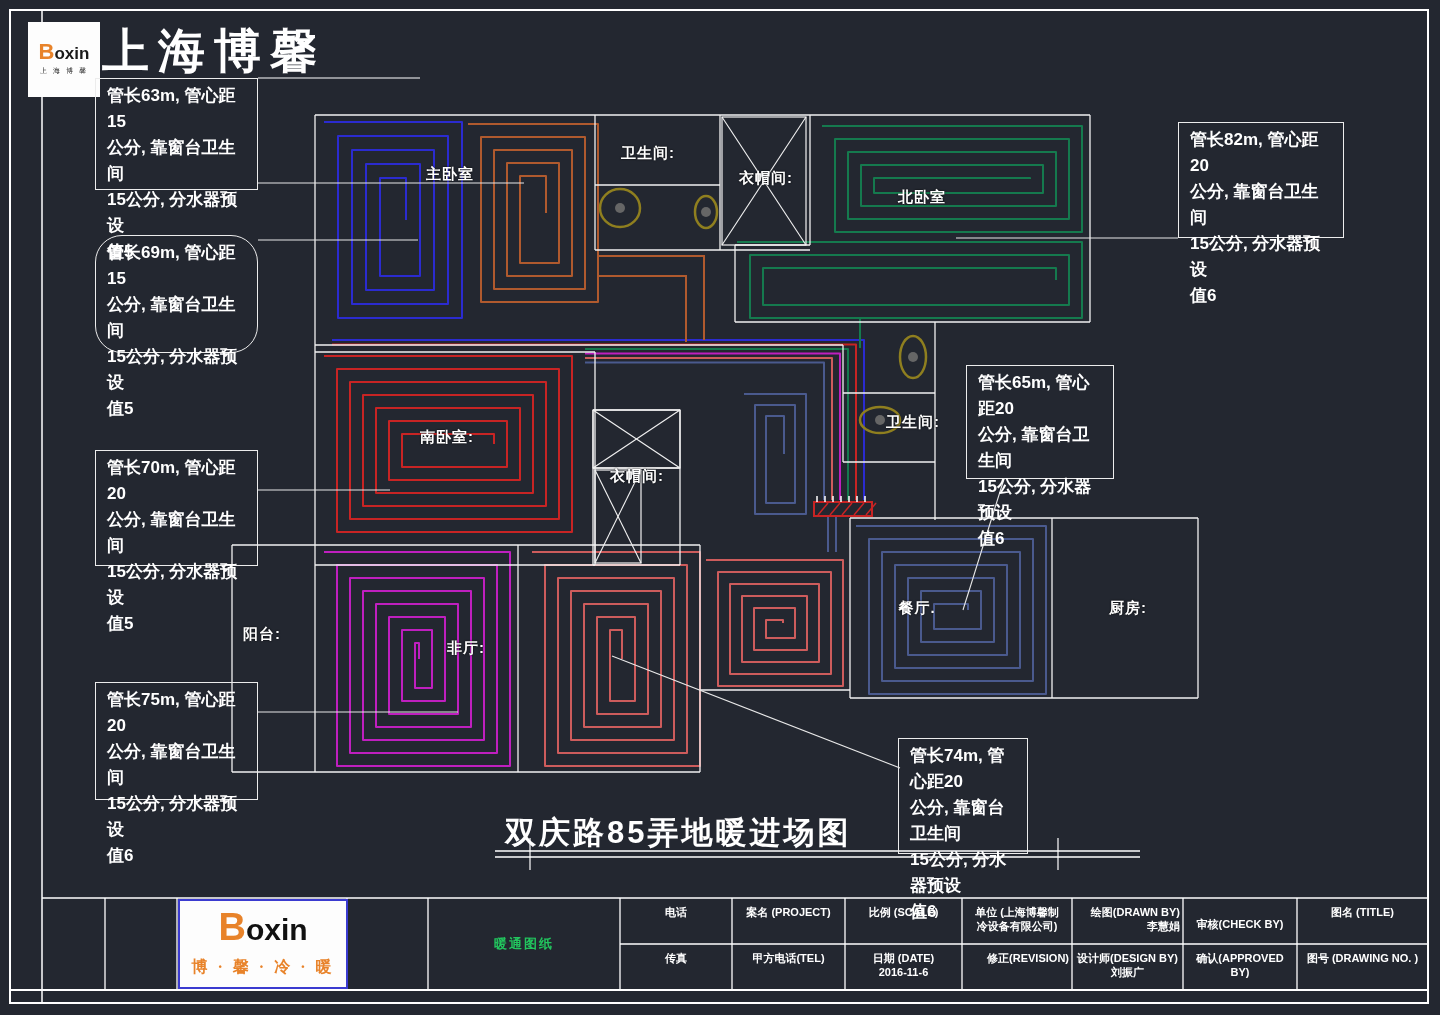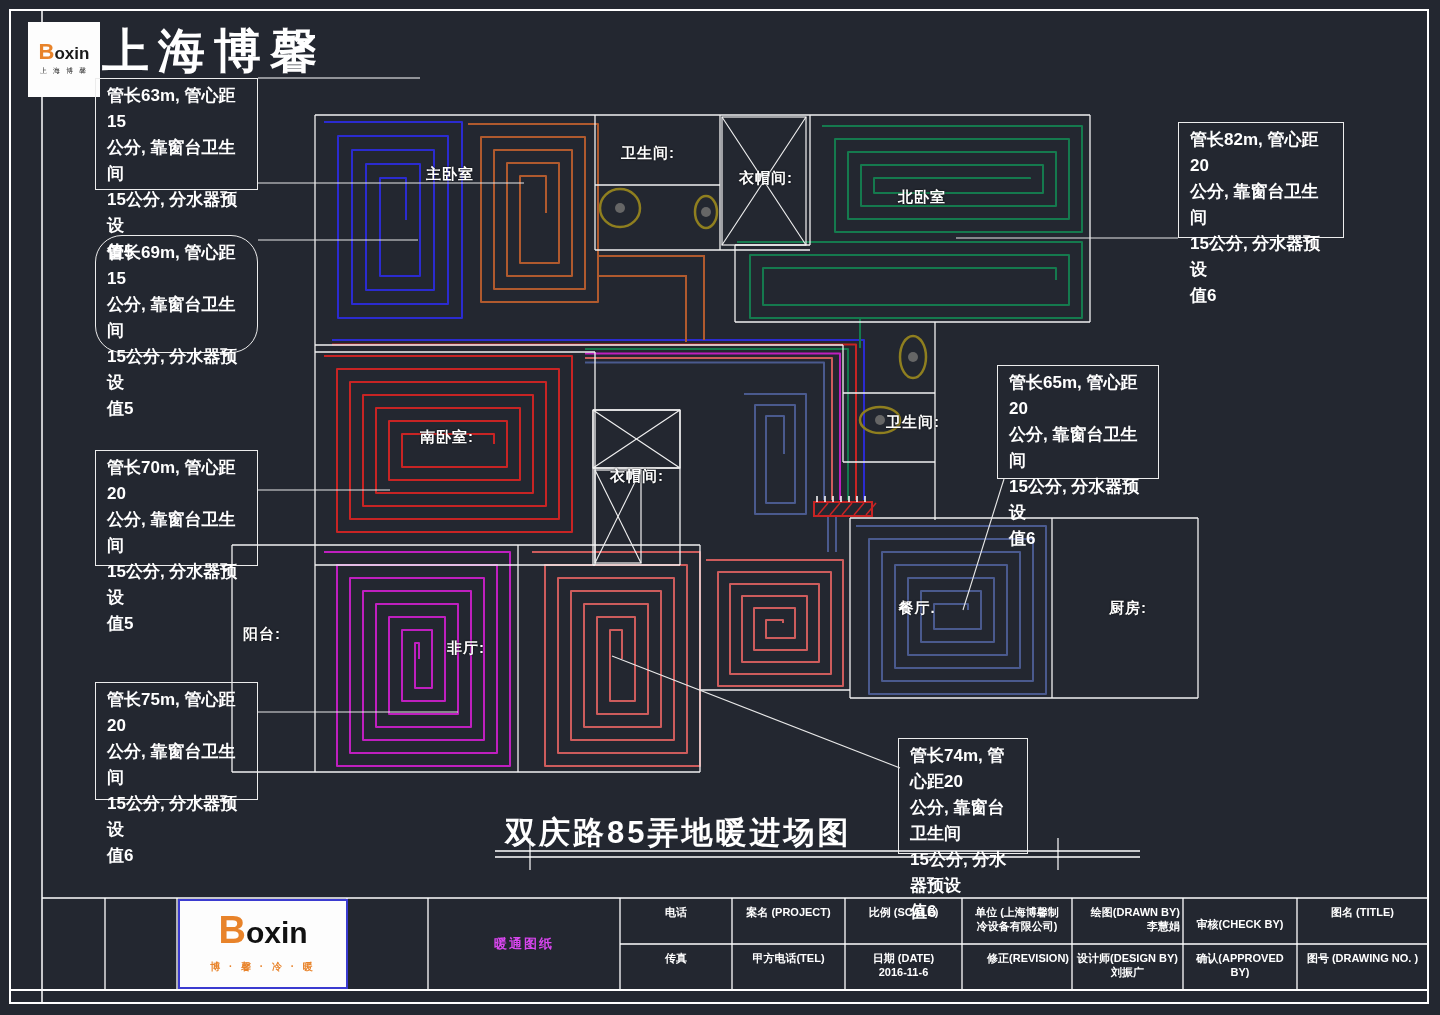--- a/index.html
+++ b/index.html
@@ -15,28 +15,28 @@
   .logo-word .rest{color:#1a1a1a;}
   .logo-sub{color:#222;font-size:7px;letter-spacing:2px;margin-top:3px;white-space:nowrap;}
   .anno{position:absolute;border:1.6px solid #ececec;color:#fff;font-size:17px;font-weight:bold;
         line-height:26px;padding:4px 11px;box-sizing:border-box;}
   .room-label{position:absolute;transform:translate(-50%,-50%);color:#fff;font-size:15px;
               font-weight:bold;letter-spacing:1px;white-space:nowrap;text-shadow:0 0 2px #000;}
   .main-title{position:absolute;left:505px;top:812px;color:#fff;font-size:31px;font-weight:bold;
               letter-spacing:3px;white-space:nowrap;}
   .tb-cell{position:absolute;color:#fff;font-size:11px;font-weight:bold;line-height:14px;
            text-align:center;overflow:hidden;}
-  .tb-doc{position:absolute;color:#d946ef;font-size:13px;font-weight:bold;letter-spacing:2px;
+  .tb-doc{position:absolute;color:#22c55e;font-size:13px;font-weight:bold;letter-spacing:2px;
           transform:translate(-50%,-50%);}
   .tb-logo{position:absolute;left:181px;top:902px;width:164px;height:85px;
            display:flex;flex-direction:column;align-items:center;justify-content:center;}
   .tb-logo .word{font-weight:bold;font-size:30px;line-height:30px;}
   .tb-logo .word .b{color:#e8832a;font-size:38px;}
   .tb-logo .word .rest{color:#111;}
-  .tb-logo .tagline{color:#e8832a;font-size:10px;font-weight:bold;letter-spacing:3px;margin-top:12px;}
+  .tb-logo .tagline{color:#e8832a;font-size:16px;font-weight:bold;letter-spacing:3px;margin-top:12px;font-family:Liberation Serif, serif;}
 </style>
 </head>
 <body>
 
 <div class="stage">
   <svg class="plan" id="plan-svg" width="1440" height="1015" viewBox="0 0 1440 1015">
       <path d="M 324 122 L 462 122 L 462 318 L 338 318 L 338 136 L 448 136 L 448 304 L 352 304 L 352 150 L 434 150 L 434 290 L 366 290 L 366 164 L 420 164 L 420 276 L 380 276 L 380 178 L 406 178 L 406 220" fill="none" stroke="#2b2bd0" stroke-width="2" stroke-linejoin="round"></path>
       <path d="M 468 124 L 598 124 L 598 302 L 481 302 L 481 137 L 585 137 L 585 289 L 494 289 L 494 150 L 572 150 L 572 276 L 507 276 L 507 163 L 559 163 L 559 263 L 520 263 L 520 176 L 546 176 L 546 213" fill="none" stroke="#b05a2e" stroke-width="2" stroke-linejoin="round"></path>
       <path d="M 822 126 L 1082 126 L 1082 232 L 835 232 L 835 139 L 1069 139 L 1069 219 L 848 219 L 848 152 L 1056 152 L 1056 206 L 861 206 L 861 165 L 1043 165 L 1043 193 L 874 193 L 874 178 L 1030 178 L 1030 179" fill="none" stroke="#157a4e" stroke-width="2" stroke-linejoin="round"></path>
       <path d="M 737 242 L 1082 242 L 1082 318 L 750 318 L 750 255 L 1069 255 L 1069 305 L 763 305 L 763 268 L 1056 268 L 1056 280" fill="none" stroke="#157a4e" stroke-width="2" stroke-linejoin="round"></path>
@@ -192,21 +192,21 @@
       <div>公分, 靠窗台卫生间</div>
       <div>15公分, 分水器预设</div>
       <div>值6</div>
     </div>
     <div class="anno" style="left: 1178px; top: 122px; width: 166px; height: 116px;">
       <div>管长82m, 管心距20</div>
       <div>公分, 靠窗台卫生间</div>
       <div>15公分, 分水器预设</div>
       <div>值6</div>
     </div>
-    <div class="anno" style="left: 997px; top: 365px; width: 162px; height: 114px;">
+    <div class="anno" style="left: 966px; top: 365px; width: 148px; height: 114px;">
       <div>管长65m, 管心距20</div>
       <div>公分, 靠窗台卫生间</div>
       <div>15公分, 分水器预设</div>
       <div>值6</div>
     </div>
     <div class="anno" style="left: 898px; top: 738px; width: 130px; height: 116px;">
       <div>管长74m, 管心距20</div>
       <div>公分, 靠窗台卫生间</div>
       <div>15公分, 分水器预设</div>
       <div>值6</div>

